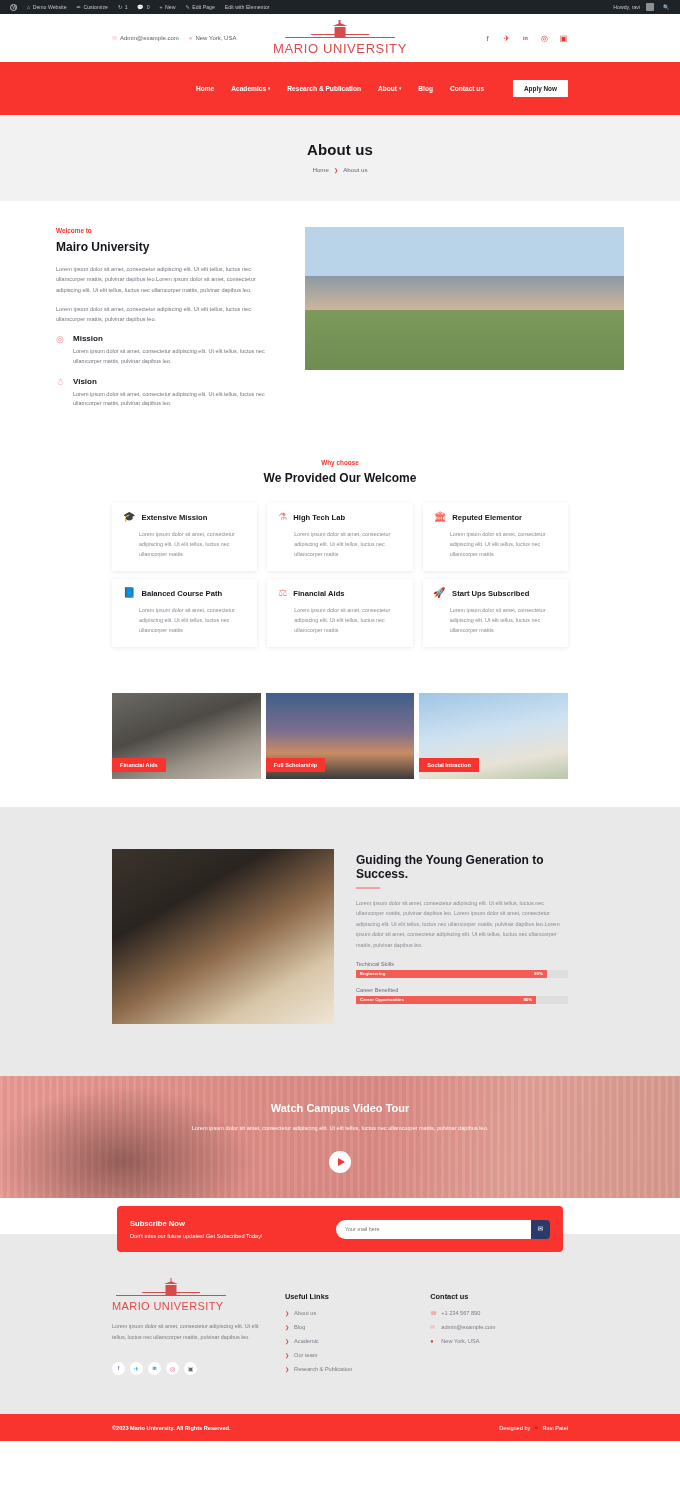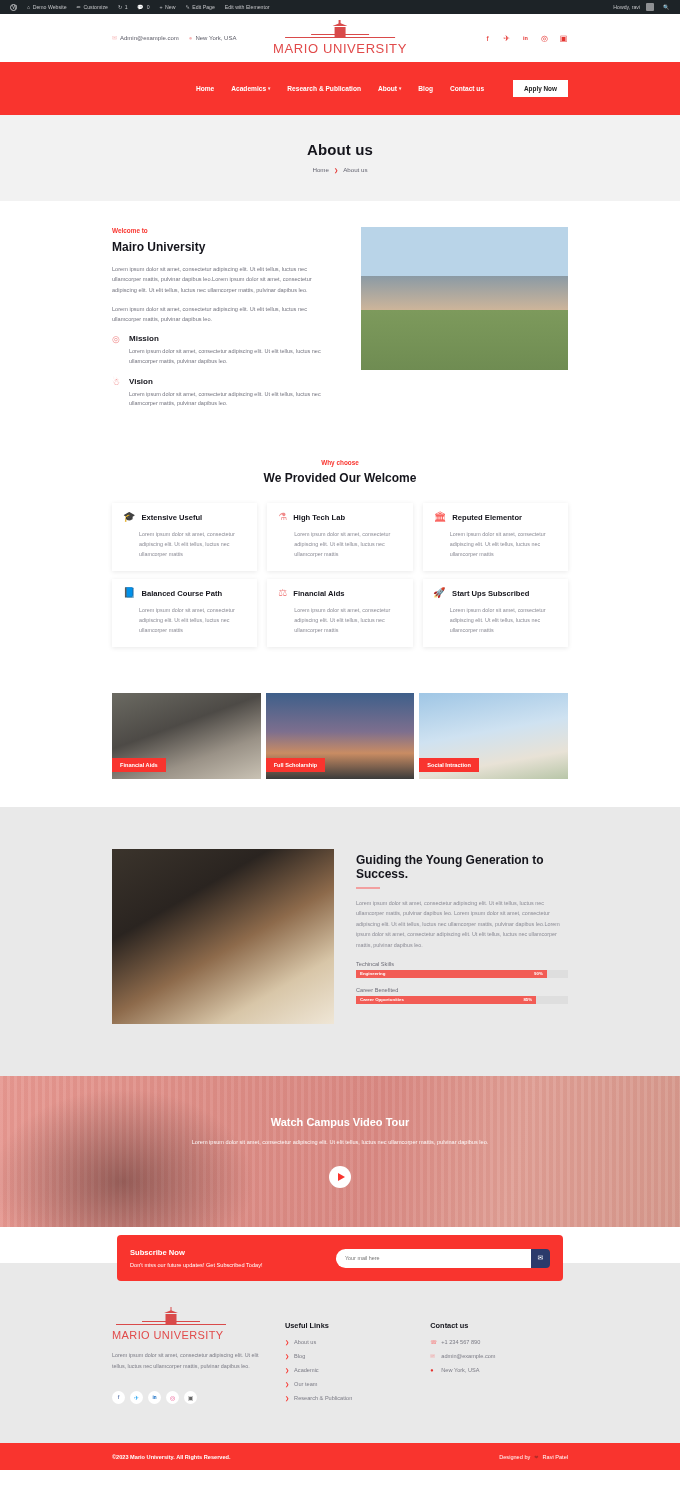--- a/index.html
+++ b/index.html
@@ -60,21 +60,21 @@
     padding:5px 11px; border:none; cursor:pointer;
   }
 
   
   .pagehead { background:#f2f2f2; padding:26px 0 28px; text-align:center; }
   .pagehead h1 { font-size:15px; font-weight:700; color:#15151c; letter-spacing:.1px; }
   .crumbs { margin-top:8px; font-size:6.2px; color:#646470; display:flex; justify-content:center; gap:5px; align-items:center; }
   .crumb-sep { color:#e5332f; font-size:5px; }
 
   
-  .about { padding:26px 112px 40px; display:flex; gap:24px; }
+  .about { padding:26px 56px 40px; display:flex; gap:24px; }
   .about-left { width:225px; }
   .eyebrow { color:#f9342e; font-size:6.4px; font-weight:700; margin-bottom:6px; }
   .about-left h2 { font-size:12px; font-weight:700; color:#15151c; margin-bottom:10px; }
   .body-p { font-size:5.6px; line-height:1.85; color:#74747f; margin-bottom:9px; }
   .mv-row { display:flex; gap:7px; margin-bottom:10px; }
   .mv-ic { color:#f08a8a; font-size:9px; line-height:1; margin-top:1px; flex:0 0 10px; }
   .mv-title { font-size:8px; font-weight:700; color:#15151c; margin-bottom:4px; }
   .mv-body { font-size:5.5px; line-height:1.8; color:#74747f; }
   .about-right { flex:1; }
   .about-img {
@@ -113,21 +113,21 @@
   .guide-p { font-size:5.4px; line-height:1.95; color:#8b8b95; margin-bottom:10px; }
   .skill-label { font-size:5.6px; color:#6e6e78; margin-bottom:3px; }
   .bar-track { width:100%; height:8px; background:#dedede; margin-bottom:9px; position:relative; }
   .bar-fill {
     height:8px; background:#f25c55; display:flex; align-items:center;
     justify-content:space-between; padding:0 4px; color:#fff; font-size:4.4px; font-weight:700;
   }
 
   
   .video {
-    height:151px; position:relative; overflow:hidden;
+    height:122px; position:relative; overflow:hidden;
     background:linear-gradient(100deg,#e79a93 0%,#dd8f88 30%,#d98a84 55%,#e0a197 75%,#d59a8e 100%);
     display:flex; flex-direction:column; align-items:center; justify-content:center;
   }
   .video::before {
     content:""; position:absolute; inset:0;
     background:
       repeating-linear-gradient(90deg, rgba(255,255,255,.10) 0 3px, rgba(180,90,80,.16) 3px 7px);
     opacity:.55;
   }
   .video::after {
@@ -333,21 +333,21 @@
 
   <div class="why">
     <div class="eyebrow">Why choose</div>
     <h2>We Provided Our Welcome</h2>
   </div>
 
   <div class="cards">
     <div class="card">
       <div class="card-head">
         <span class="card-ic">🎓</span>
-        <span class="card-title">Extensive Useful</span>
+        <span class="card-title">Extensive Mission</span>
       </div>
       <div class="card-body">Lorem ipsum dolor sit amet, consectetur adipiscing elit. Ut elit tellus, luctus nec ullamcorper mattis</div>
     </div>
     <div class="card">
       <div class="card-head">
         <span class="card-ic" style="color:#f08a8a">⚗</span>
         <span class="card-title">High Tech Lab</span>
       </div>
       <div class="card-body">Lorem ipsum dolor sit amet, consectetur adipiscing elit. Ut elit tellus, luctus nec ullamcorper mattis</div>
     </div>

